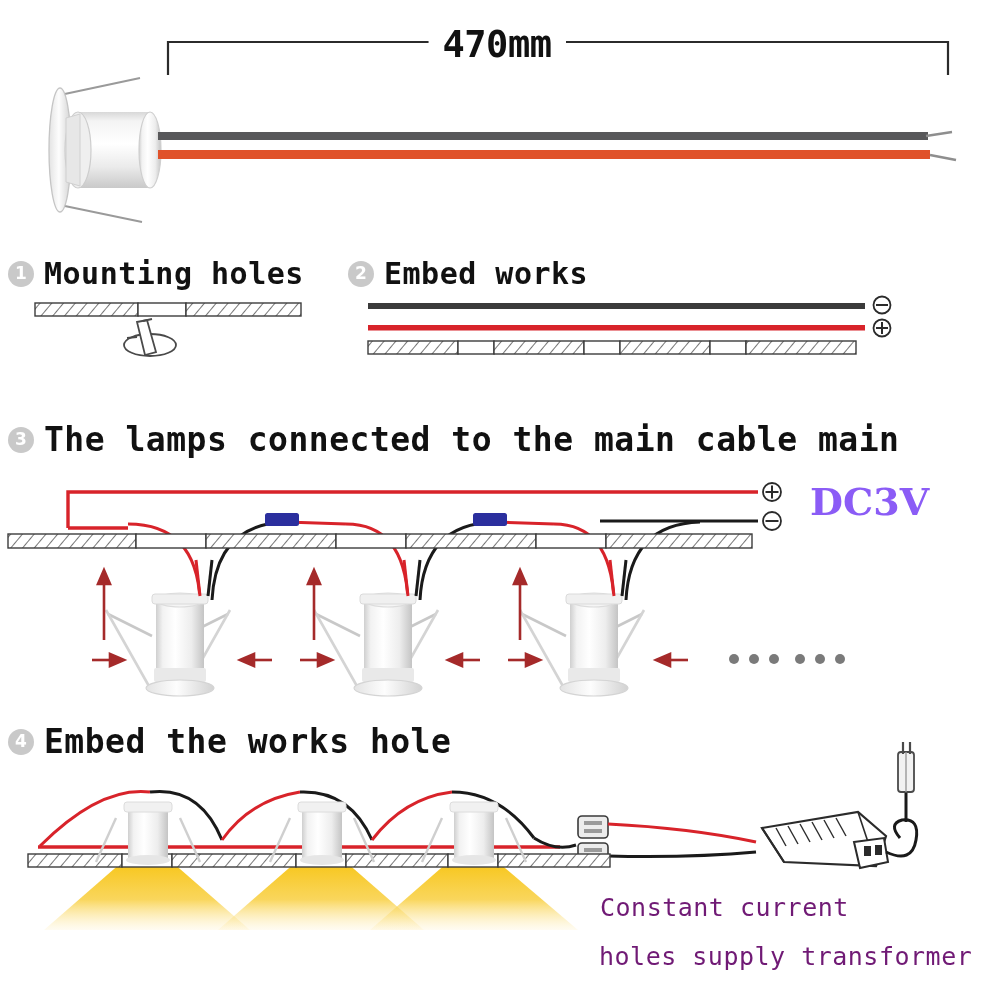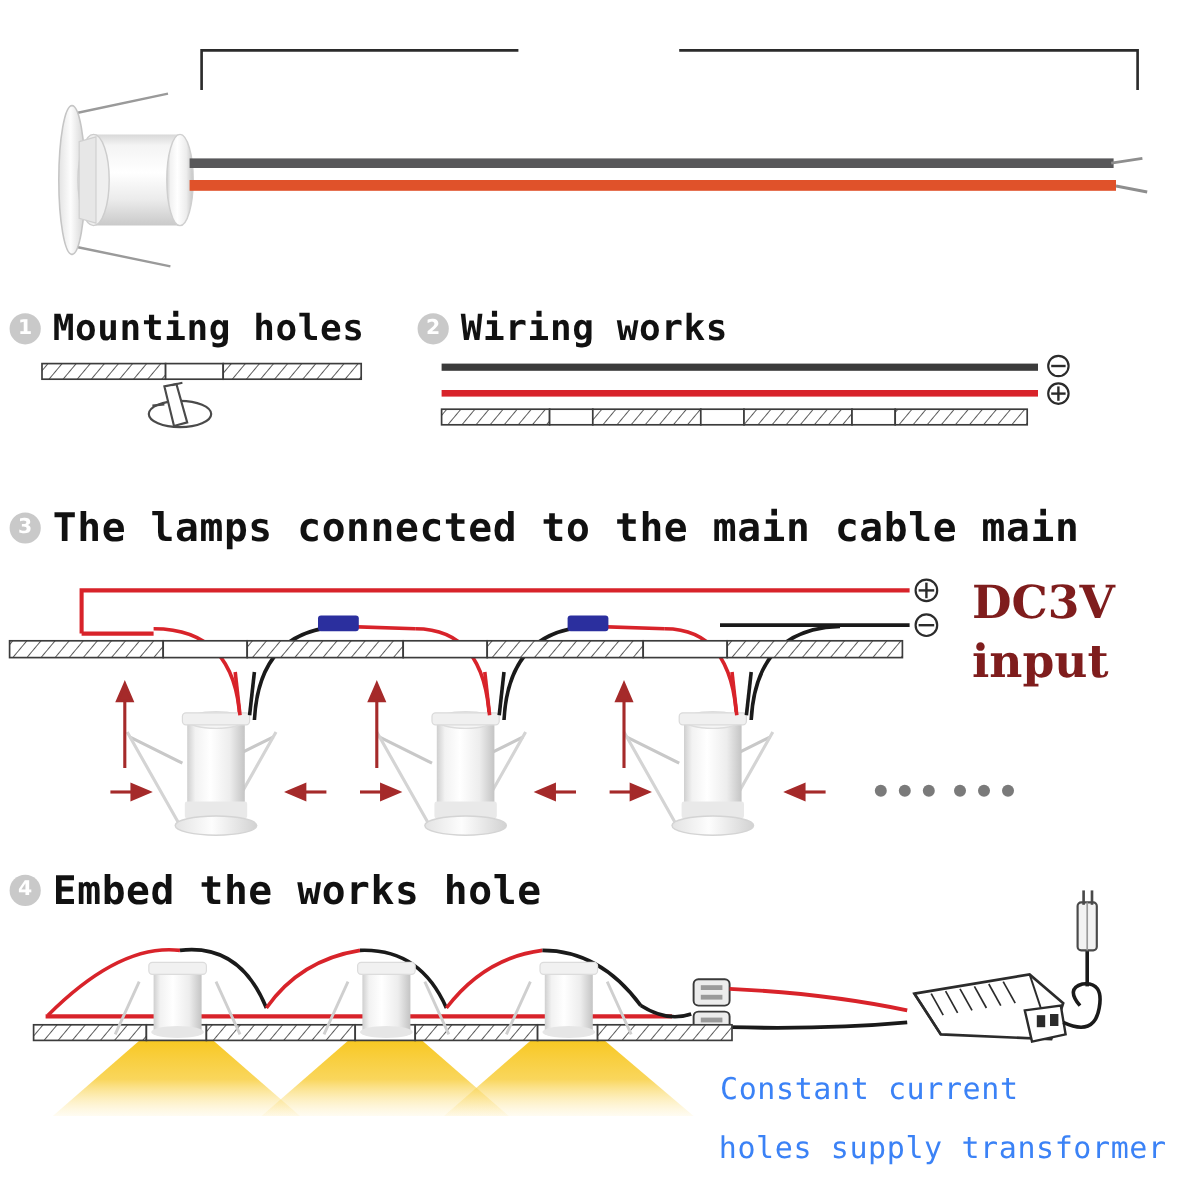--- a/index.html
+++ b/index.html
@@ -56,36 +56,36 @@
     color: #111111;
     background: #ffffff;
     padding: 0 14px;
     letter-spacing: -0.5px;
   }
 
   
   #dc-label {
     position: absolute;
     left: 810px; top: 478px;
-    color: #7f1d1d;
+    color: #8b5cf6;
     font-family: "DejaVu Serif", serif;
     font-weight: bold;
     font-size: 38px;
     line-height: 1.28;
     letter-spacing: 0px;
   }
   #dc-label .l2 { display: block; }
 
   
   #xf-caption {
     position: absolute;
     left: 600px; top: 884px;
     font-family: "DejaVu Sans Mono", monospace;
     font-size: 25px;
-    color: #3b82f6;
+    color: #701a75;
     line-height: 1.95;
     letter-spacing: 0.5px;
   }
   #xf-caption .l2 { display: block; margin-left: -1px; }
 </style>
 </head>
 <body>
 
 <div class="stage">
 
@@ -415,44 +415,44 @@
         <g transform="translate(450,798)">
           <path d="M-8,20 L-28,64 M56,20 L76,64" stroke="#cfcfcf" stroke-width="2.4" fill="none"></path>
           <path d="M4,10 L44,10 L44,62 L4,62 Z" fill="url(#gBodyV)"></path>
           <rect x="0" y="4" width="48" height="10" rx="3" fill="#f1f1f1" stroke="#dcdcdc" stroke-width="1"></rect>
           <ellipse cx="24" cy="62" rx="22" ry="5" fill="#e6e6e6"></ellipse>
         </g>
       </g>
     </g>
   </svg>
 
+  <div id="dim-label">470mm</div>
 
   <div class="step-head" style="left:8px; top:256px;">
     <span class="badge">1</span>
     <span class="step-title t-sm">Mounting holes</span>
   </div>
 
   <div class="step-head" style="left:348px; top:256px;">
     <span class="badge">2</span>
-    <span class="step-title t-sm">Wiring works</span>
+    <span class="step-title t-sm">Embed works</span>
   </div>
 
   <div class="step-head" style="left:8px; top:420px;">
     <span class="badge">3</span>
     <span class="step-title t-lg">The lamps connected to the main cable main</span>
   </div>
 
   <div class="step-head" style="left:8px; top:722px;">
     <span class="badge">4</span>
     <span class="step-title t-lg">Embed the works hole</span>
   </div>
 
   <div id="dc-label">
     <span>DC3V</span>
-    <span class="l2">input</span>
   </div>
 
   <div id="xf-caption">
     <span>Constant current</span>
     <span class="l2">holes supply transformer</span>
   </div>
 
 </div>
 
 </body></html>

